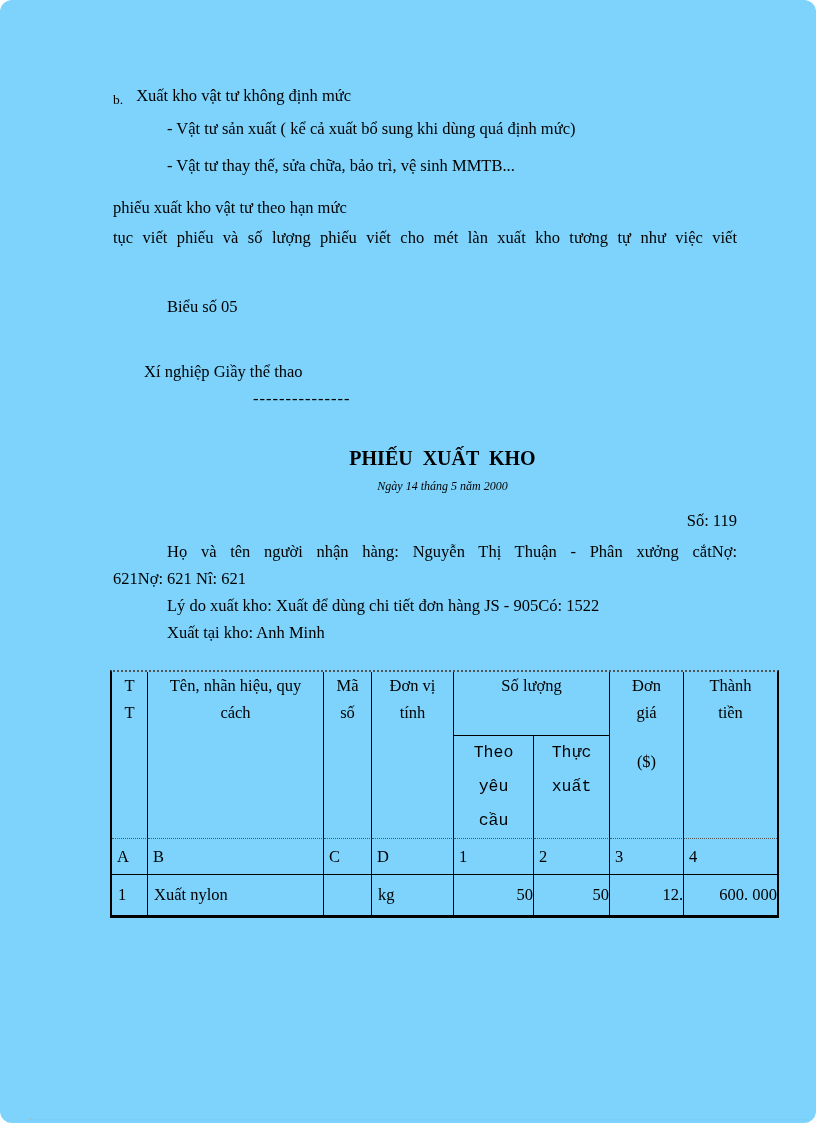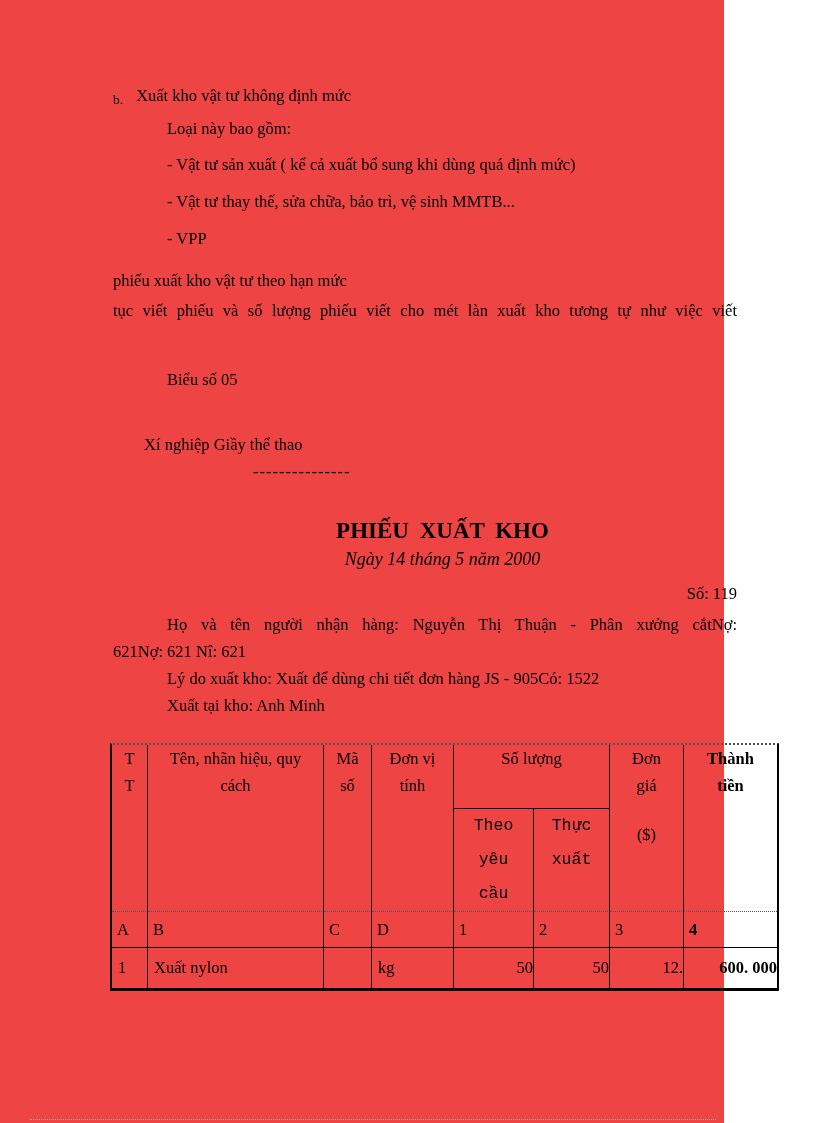--- a/index.html
+++ b/index.html
@@ -2,63 +2,63 @@
 <html><head>
 <meta charset="utf-8">
 <style>
   html,body{margin:0;padding:0;}
   body{
     width:816px;height:1123px;background:#fff;color:#000;
     font-family:"Liberation Serif","DejaVu Serif",serif;
     font-size:16.5px;line-height:20px;
     overflow:hidden;
   }
-  .page{position:relative;width:724px;height:1123px;background:#ef4444;}
+  .page{position:relative;width:816px;height:1123px;background:#7dd3fc;border-radius:12px;}
   .content{position:absolute;left:113px;top:86px;width:624px;}
 
   .line-b{margin-bottom:12px;white-space:nowrap;}
   .b-marker{font-size:13.5px;position:relative;top:3px;}
   .b-title{margin-left:13px;}
 
   .intro{margin-left:54px;margin-bottom:16px;}
   .bullet{margin-left:54px;margin-bottom:17px;}
 
   .para{line-height:30px;}
   .para .pline{text-align:justify;}
   .pline.indent{text-indent:54px;}
   .pline.jlast{text-align-last:justify;}
   .para{margin-top:8px;}
 
   .form-label{margin-top:44px;margin-left:54px;}
   .company{margin-top:41px;margin-left:31px;line-height:27px;font-family:Liberation Serif, serif;}
   .dash-sep{margin-left:109px;letter-spacing:1px;}
 
   .title-wrap{width:665px;margin-left:-3px;text-align:center;}
-  .doc-title{margin-top:34px;font-weight:bold;font-size:23px;word-spacing:5px;line-height:24px;}
-  .doc-date{margin-top:3px;font-style:italic;font-size:18px;line-height:27px;}
+  .doc-title{margin-top:34px;font-weight:bold;font-size:20px;word-spacing:5px;line-height:24px;}
+  .doc-date{margin-top:3px;font-style:italic;font-size:12px;line-height:27px;}
   .doc-number{margin-top:10px;text-align:right;line-height:22px;}
 
   .info{margin-top:6px;line-height:27px;}
   .info .iline{text-indent:54px;}
   .info .iline.noindent{text-indent:0;}
   .info .iline.jlast{text-align:justify;text-align-last:justify;}
 
   table.voucher{
     margin-top:24px;margin-left:-3px;
     width:665px;table-layout:fixed;
     border-collapse:separate;border-spacing:0;
     border-left:2px solid #000;border-right:2px solid #000;border-bottom:2px solid #000;
     border-top:2px dotted #555;
   }
   .voucher td,.voucher th{
     font-weight:normal;font-size:16.5px;
     border-right:1.5px solid #000;border-bottom:1.5px solid #000;
     padding:0;vertical-align:top;
   }
-  .voucher td.lastcol,.voucher th.lastcol{border-right:none;font-weight:bold;}
+  .voucher td.lastcol,.voucher th.lastcol{border-right:none;}
   .voucher th.dotbot,.voucher td.dotbot{border-bottom:1.5px dotted #555;}
   .hdr{padding-top:7px;text-align:center;line-height:27px;}
   .hdr .cellw{margin:0 auto;}
   .subhdr{padding-top:10px;text-align:center;line-height:34px;}
   .subhdr .cellw{margin:0 auto;font-family:Liberation Mono, monospace;}
   .rowsep td{height:35px;vertical-align:middle;padding-left:5px;}
   .rowdata td{height:40px;vertical-align:middle;padding-left:6px;}
   .num{text-align:right;padding-right:8px;padding-left:0;}
   .pricewrap{margin-top:22px;}
 
@@ -70,25 +70,23 @@
 </head>
 <body>
 
 <div class="page">
   <div class="content">
 
     <div class="line-b">
       <span class="b-marker">b.</span><span class="b-title">Xuất kho vật tư không định mức</span>
     </div>
 
-    <div class="intro">Loại này bao gồm:</div>
 
     <div class="bullet">- Vật tư sản xuất ( kể cả xuất bổ sung khi dùng quá định mức)</div>
     <div class="bullet">- Vật tư thay thế, sửa chữa, bảo trì, vệ sinh MMTB...</div>
-    <div class="bullet">- VPP</div>
 
     <div class="para">
       <div class="pline">phiếu xuất kho vật tư theo hạn mức</div>
       <div class="pline jlast">tục viết phiếu và số lượng phiếu viết cho mét làn xuất kho tương tự như việc viết</div>
     </div>
 
     <div class="form-label">Biểu số 05</div>
 
     <div class="company">
       <div>Xí nghiệp Giầy thể thao</div>

